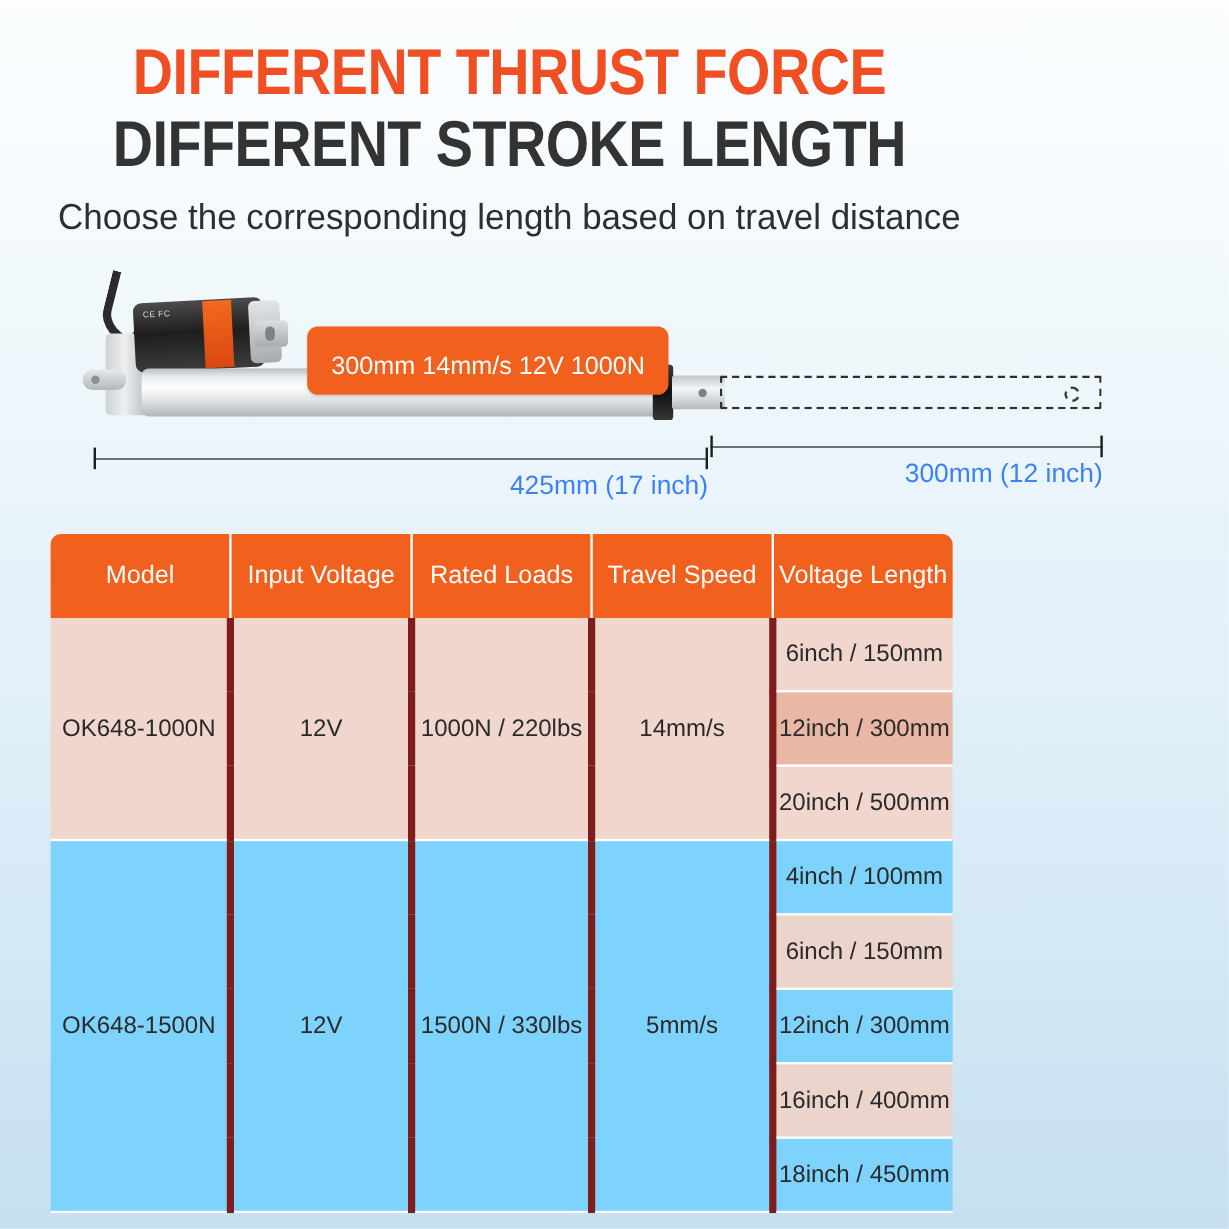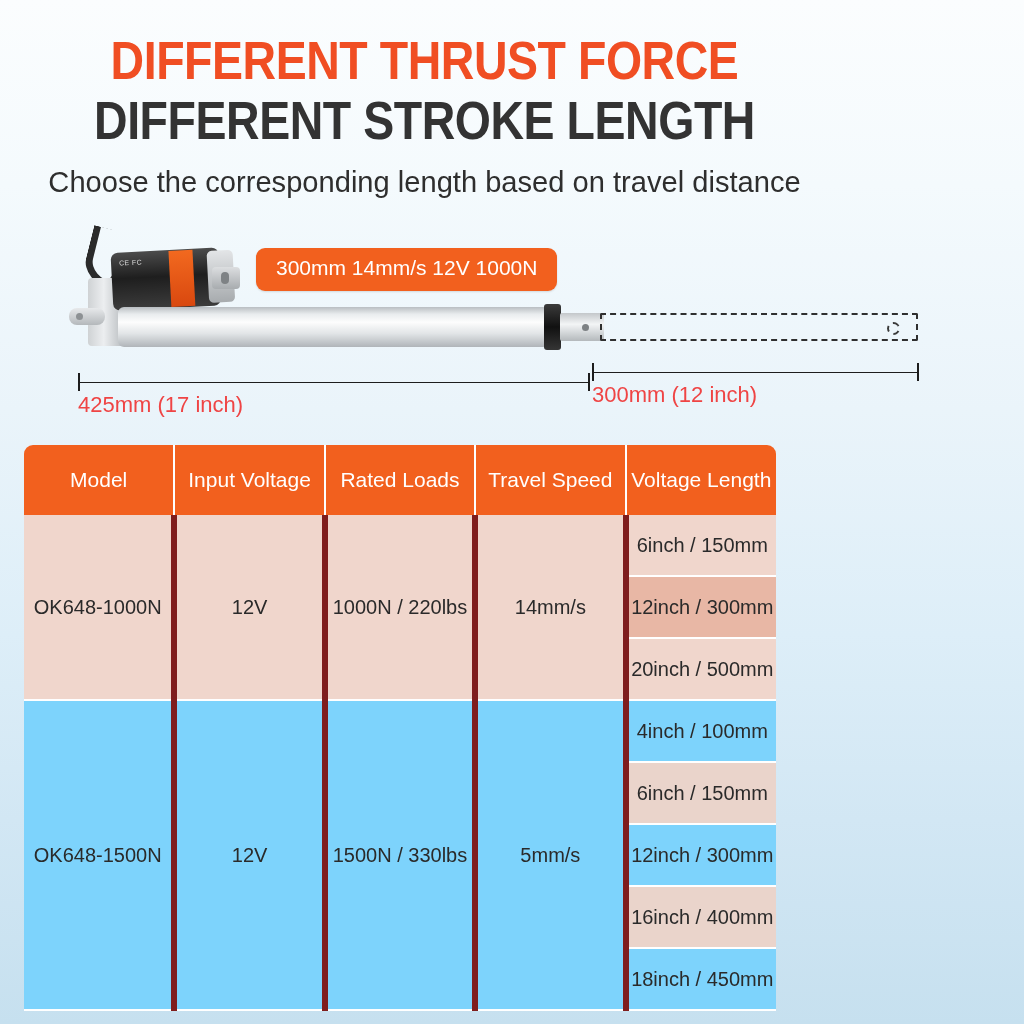--- a/index.html
+++ b/index.html
@@ -255,46 +255,46 @@
     position: absolute;
     width: 2px;
     height: 18px;
     background: #1d1d1d;
     top: -9px;
   }
   .dim-label {
     position: absolute;
     top: 10px;
     width: 100%;
-    text-align: left;
+    text-align: right;
     font-size: 22px;
-    color: #ef4444;
+    color: #3b82f6;
     white-space: nowrap;
   }
   .dim-a { left: 78px; top: 382px; width: 512px; }
   .dim-b { left: 592px; top: 372px; width: 327px; }
 
   
   .callout {
     position: absolute;
     left: 256px;
-    top: 248px;
-    padding: 8px 20px 11px 20px;
+    top: 272px;
+    padding: 22px 20px 11px 20px;
     background: #f2601e;
     color: #ffffff;
     font-size: 21px;
     border-radius: 9px;
     white-space: nowrap;
     box-shadow: 0 1px 2px rgba(0,0,0,0.12);
   }
 
   
   .spec-table {
     position: absolute;
-    left: 24px;
+    left: 42px;
     top: 445px;
     width: 752px;
     border-collapse: collapse;
     table-layout: fixed;
     border-radius: 9px 9px 0 0;
     overflow: hidden;
   }
   .spec-table th {
     background: #f2601e;
     color: #ffffff;

